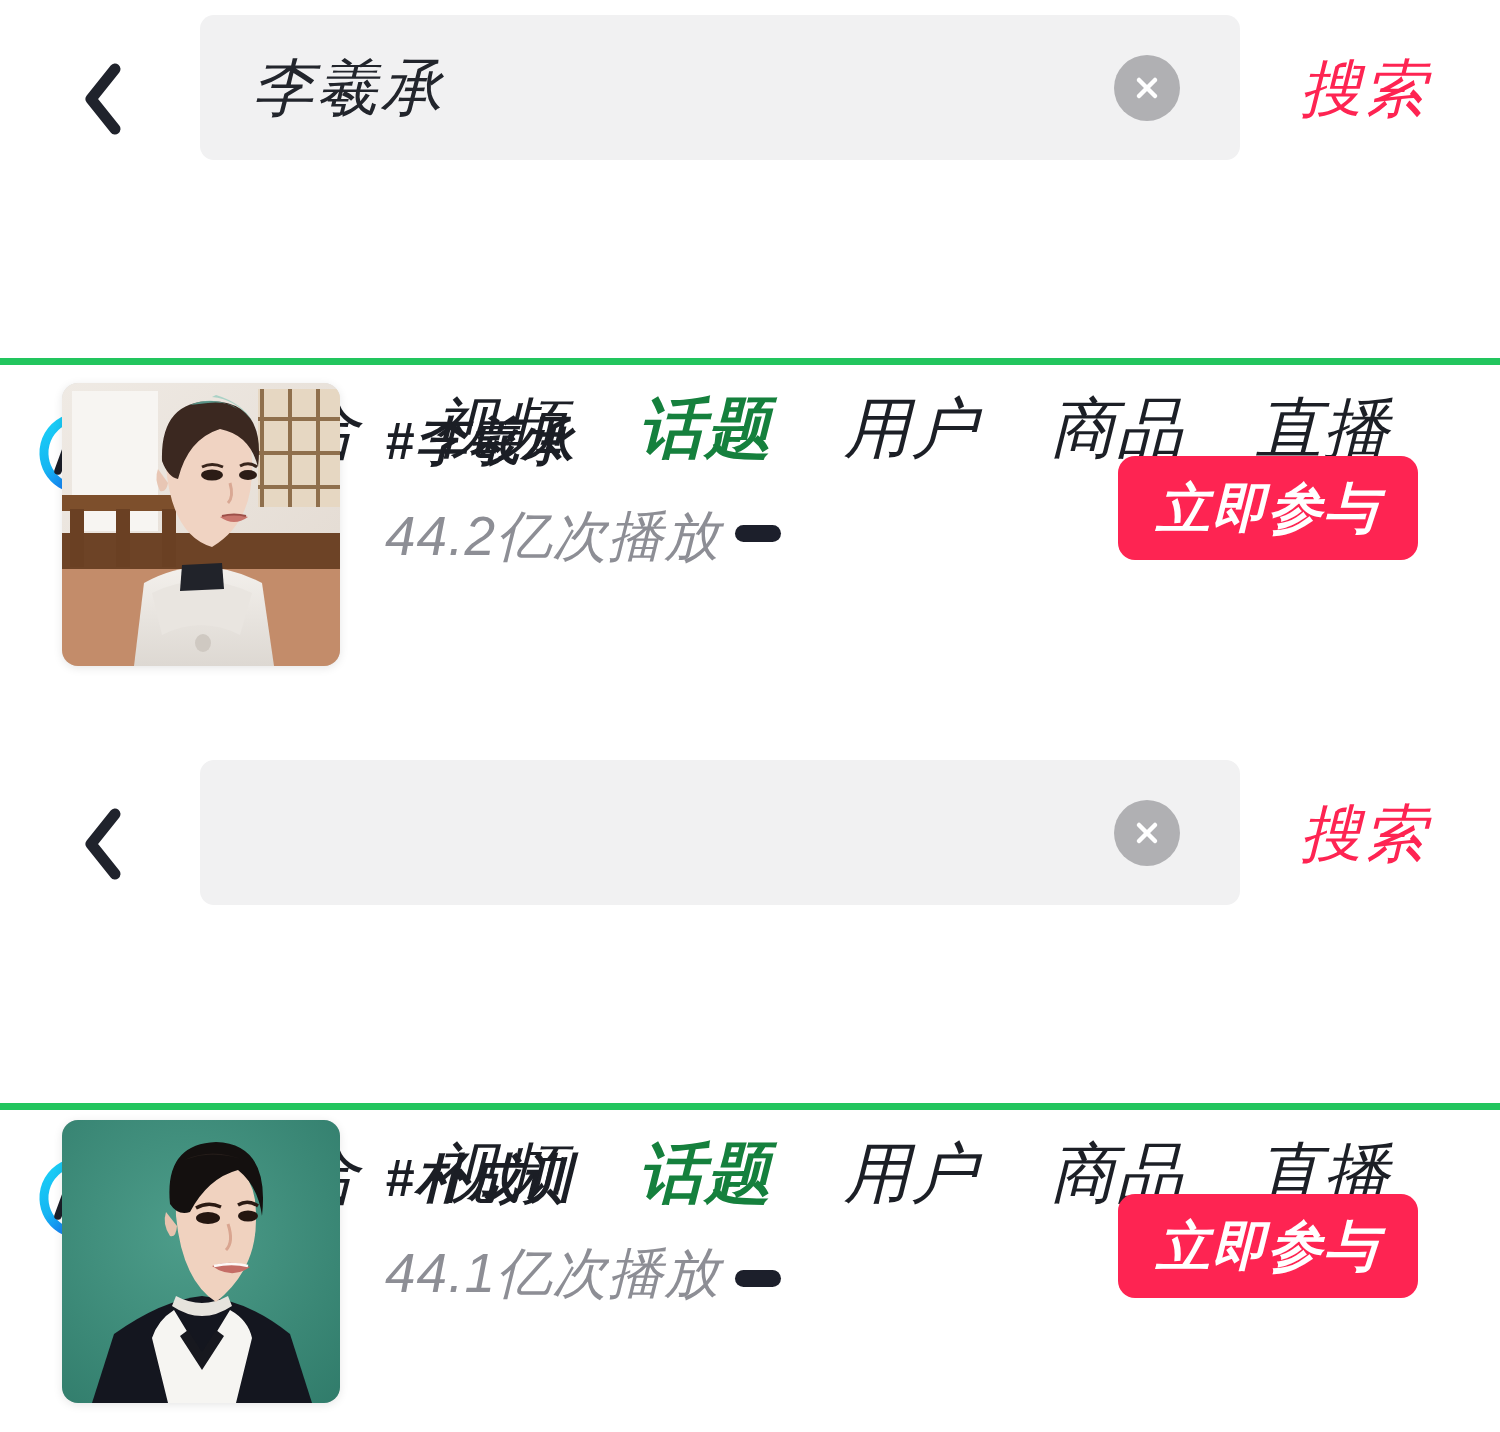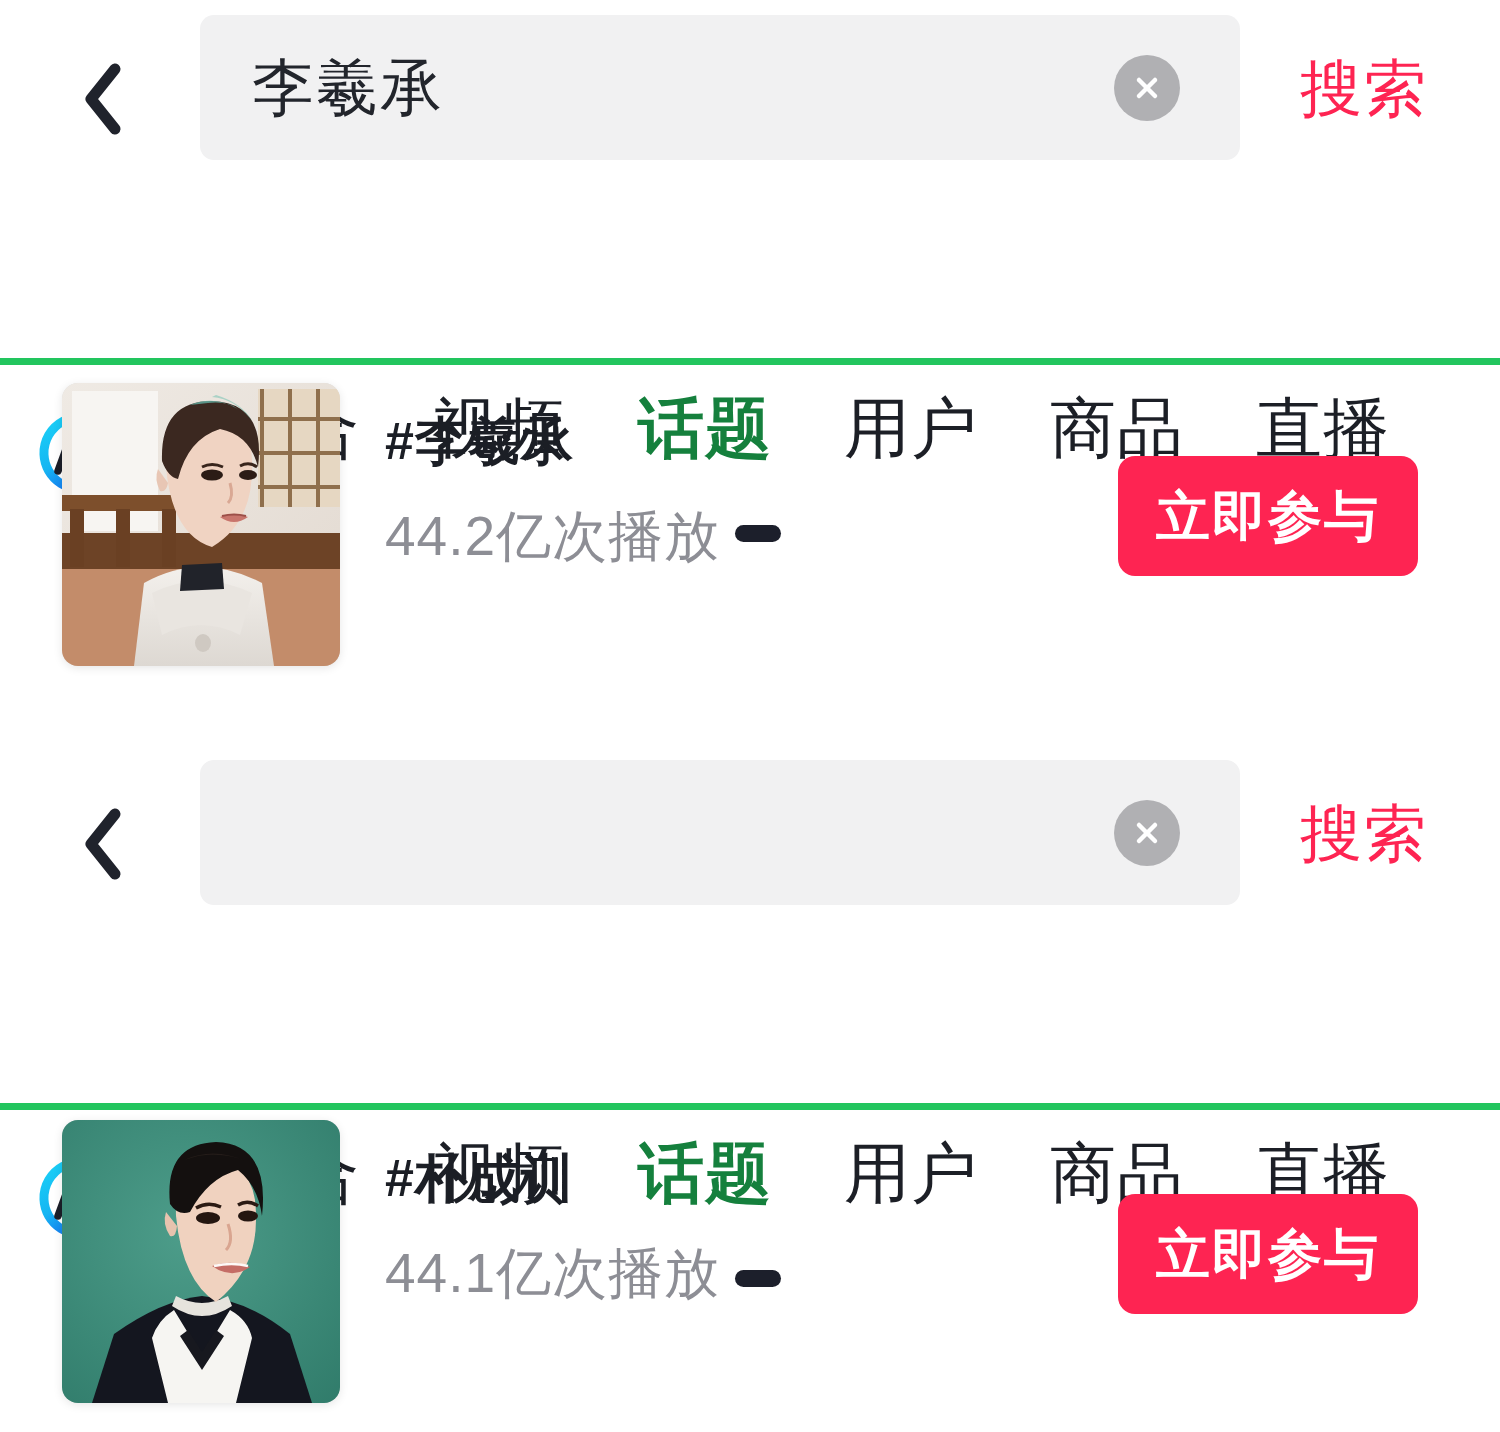--- a/index.html
+++ b/index.html
@@ -2,21 +2,21 @@
 <html><head>
 <meta charset="utf-8">
 <style>
   * { margin:0; padding:0; box-sizing:border-box; }
   html, body {
     width:1500px; height:1432px;
     background:#ffffff;
     font-family:"Liberation Sans","DejaVu Sans",sans-serif;
     overflow:hidden;
   }
-  .page { position:relative; width:1500px; height:1432px; background:#fff; }
+  .page { position:relative; width:1500px; height:1432px; background:#fff;font-style:italic; }
 
   
   .search-header {
     position:relative;
     height:175px;
     display:flex;
     align-items:flex-start;
   }
   .back-btn {
     position:absolute;
@@ -139,21 +139,21 @@
     margin-top:42px;
     font-size:55px;
     color:#8d8e95;
     line-height:1;
     letter-spacing:1px;
     white-space:nowrap;
   }
   .join-btn {
     position:absolute;
     left:1118px; top:91px;
-    width:300px; height:120px;
+    width:300px; height:104px;
     background:#fe2452;
     border-radius:17px;
     display:flex; align-items:center; justify-content:center;
     cursor:pointer;
   }
   .join-btn span {
     color:#ffffff;
     font-size:54px;
     font-weight:bold;
     letter-spacing:2px;

